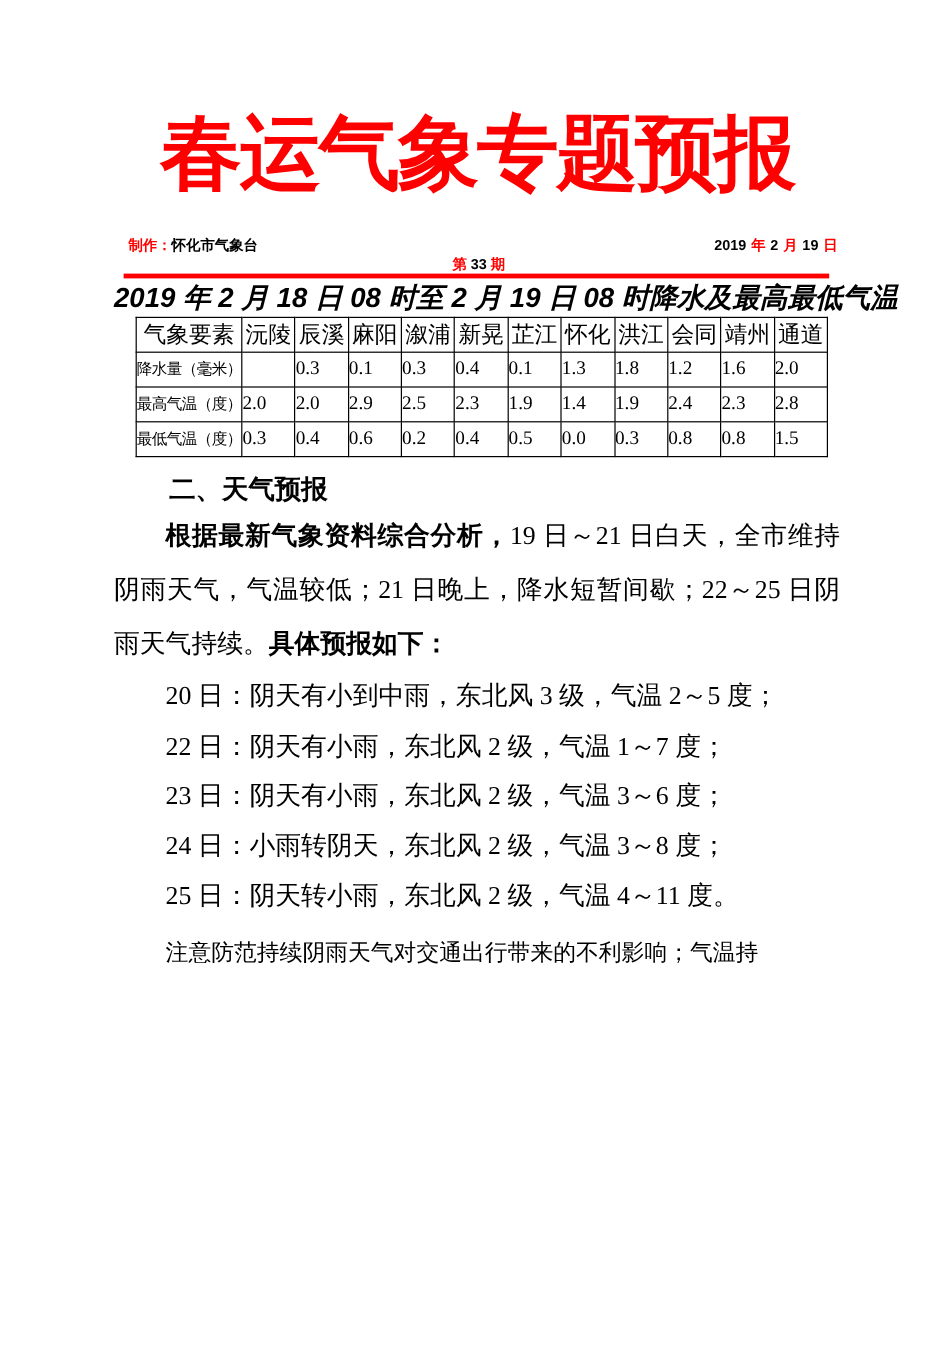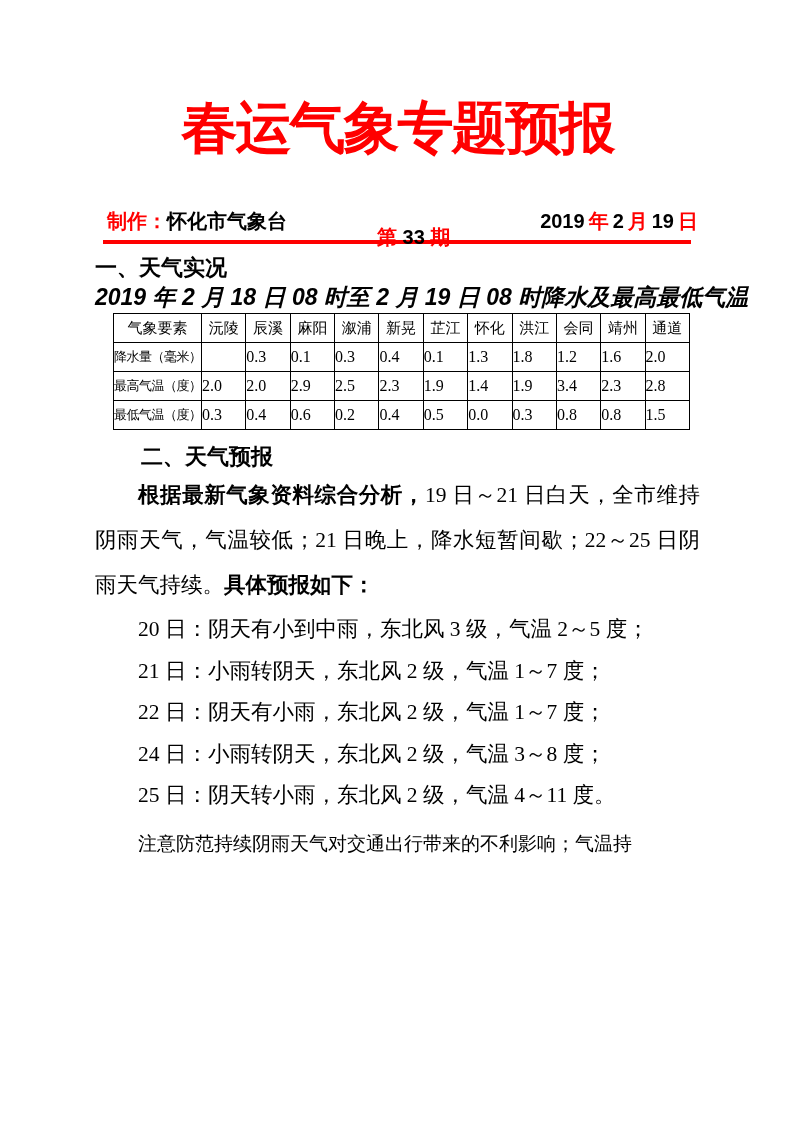--- a/index.html
+++ b/index.html
@@ -16,32 +16,32 @@
 
   .hei { font-family: "Liberation Sans", "DejaVu Sans", sans-serif; font-weight: bold; }
   .red { color: #FF0000; }
   .blk { color: #000000; }
 
   .doc-title {
     margin-top: 84px;
     text-align: center;
     color: #FF0000;
     font-weight: bold;
-    font-size: 56px;
+    font-size: 68px;
     line-height: 88px;
     letter-spacing: -2px;
     font-family: "Liberation Serif", "DejaVu Serif", serif;
     white-space: nowrap;
   }
 
   .meta {
     position: relative;
-    margin-top: 36px;
+    margin-top: 24px;
     height: 28px;
-    font-size: 20px;
+    font-size: 12px;
   }
   .meta-producer { position: absolute; left: 12px; top: 0; white-space: nowrap; }
   .meta-issue    { position: absolute; left: 282px; top: 16px; white-space: nowrap; }
   .meta-date     { position: absolute; right: 0; top: 0; white-space: nowrap; }
   .meta-date .num { margin: 0 2px; }
 
   .red-rule {
     margin-top: 4px;
     margin-left: 8px;
     width: 588px;
@@ -73,21 +73,21 @@
     border-collapse: collapse;
     table-layout: fixed;
   }
   table.obs td {
     border: 1.4px solid #000;
     height: 28px;
     overflow: hidden;
     white-space: nowrap;
     padding: 0;
   }
-  td.th  { text-align: center; font-size: 15px; }
+  td.th  { text-align: center; font-size: 19px; }
   td.lbl { font-size: 13px; letter-spacing: -0.5px; }
   td.val { text-align: left; padding-left: 5px; font-size: 16px; font-family: "Liberation Serif", "DejaVu Serif", serif; }
 
   .para {
     margin: 3px 0 0 0;
     font-size: 21.5px;
     line-height: 45px;
     text-align: justify;
     text-indent: 43px;
   }
@@ -116,21 +116,20 @@
     <div class="doc-title">春运气象专题预报</div>
 
     <div class="meta hei">
       <span class="meta-producer"><span class="red">制作：</span><span class="blk">怀化市气象台</span></span>
       <span class="meta-issue"><span class="red">第 </span><span class="blk">33</span><span class="red"> 期</span></span>
       <span class="meta-date"><span class="blk num">2019</span><span class="red num">年</span><span class="blk num">2</span><span class="red num">月</span><span class="blk num">19</span><span class="red num">日</span></span>
     </div>
 
     <div class="red-rule"></div>
 
-    <div class="sec-heading hei">一、天气实况</div>
 
     <div class="table-title hei">2019 年 2 月 18 日 08 时至 2 月 19 日 08 时降水及最高最低气温</div>
 
     <table class="obs">
       <colgroup>
         <col style="width:88px">
         <col>
           <col>
           <col>
           <col>
@@ -174,21 +173,21 @@
       <tr>
         <td class="lbl">最高气温（度）</td>
         <td class="val">2.0</td>
         <td class="val">2.0</td>
         <td class="val">2.9</td>
         <td class="val">2.5</td>
         <td class="val">2.3</td>
         <td class="val">1.9</td>
         <td class="val">1.4</td>
         <td class="val">1.9</td>
-        <td class="val">3.4</td>
+        <td class="val">2.4</td>
         <td class="val">2.3</td>
         <td class="val">2.8</td>
       </tr>
       <tr>
         <td class="lbl">最低气温（度）</td>
         <td class="val">0.3</td>
         <td class="val">0.4</td>
         <td class="val">0.6</td>
         <td class="val">0.2</td>
         <td class="val">0.4</td>
@@ -201,22 +200,22 @@
       </tr>
     </tbody>
       </table>
 
     <div class="sec-heading h2 hei">二、天气预报</div>
 
     <p class="para"><span class="hei">根据最新气象资料综合分析，</span><span>19 日～21 日白天，全市维持阴雨天气，气温较低；21 日晚上，降水短暂间歇；22～25 日阴雨天气持续。</span><span class="hei">具体预报如下：</span></p>
 
     <div class="forecast-list">
       <p class="forecast-line">20 日：阴天有小到中雨，东北风 3 级，气温 2～5 度；</p>
-      <p class="forecast-line">21 日：小雨转阴天，东北风 2 级，气温 1～7 度；</p>
       <p class="forecast-line">22 日：阴天有小雨，东北风 2 级，气温 1～7 度；</p>
+      <p class="forecast-line">23 日：阴天有小雨，东北风 2 级，气温 3～6 度；</p>
       <p class="forecast-line">24 日：小雨转阴天，东北风 2 级，气温 3～8 度；</p>
       <p class="forecast-line">25 日：阴天转小雨，东北风 2 级，气温 4～11 度。</p>
     </div>
 
 
     <p class="advice">注意防范持续阴雨天气对交通出行带来的不利影响；气温持</p>
 
   </div>
 </div>
 

